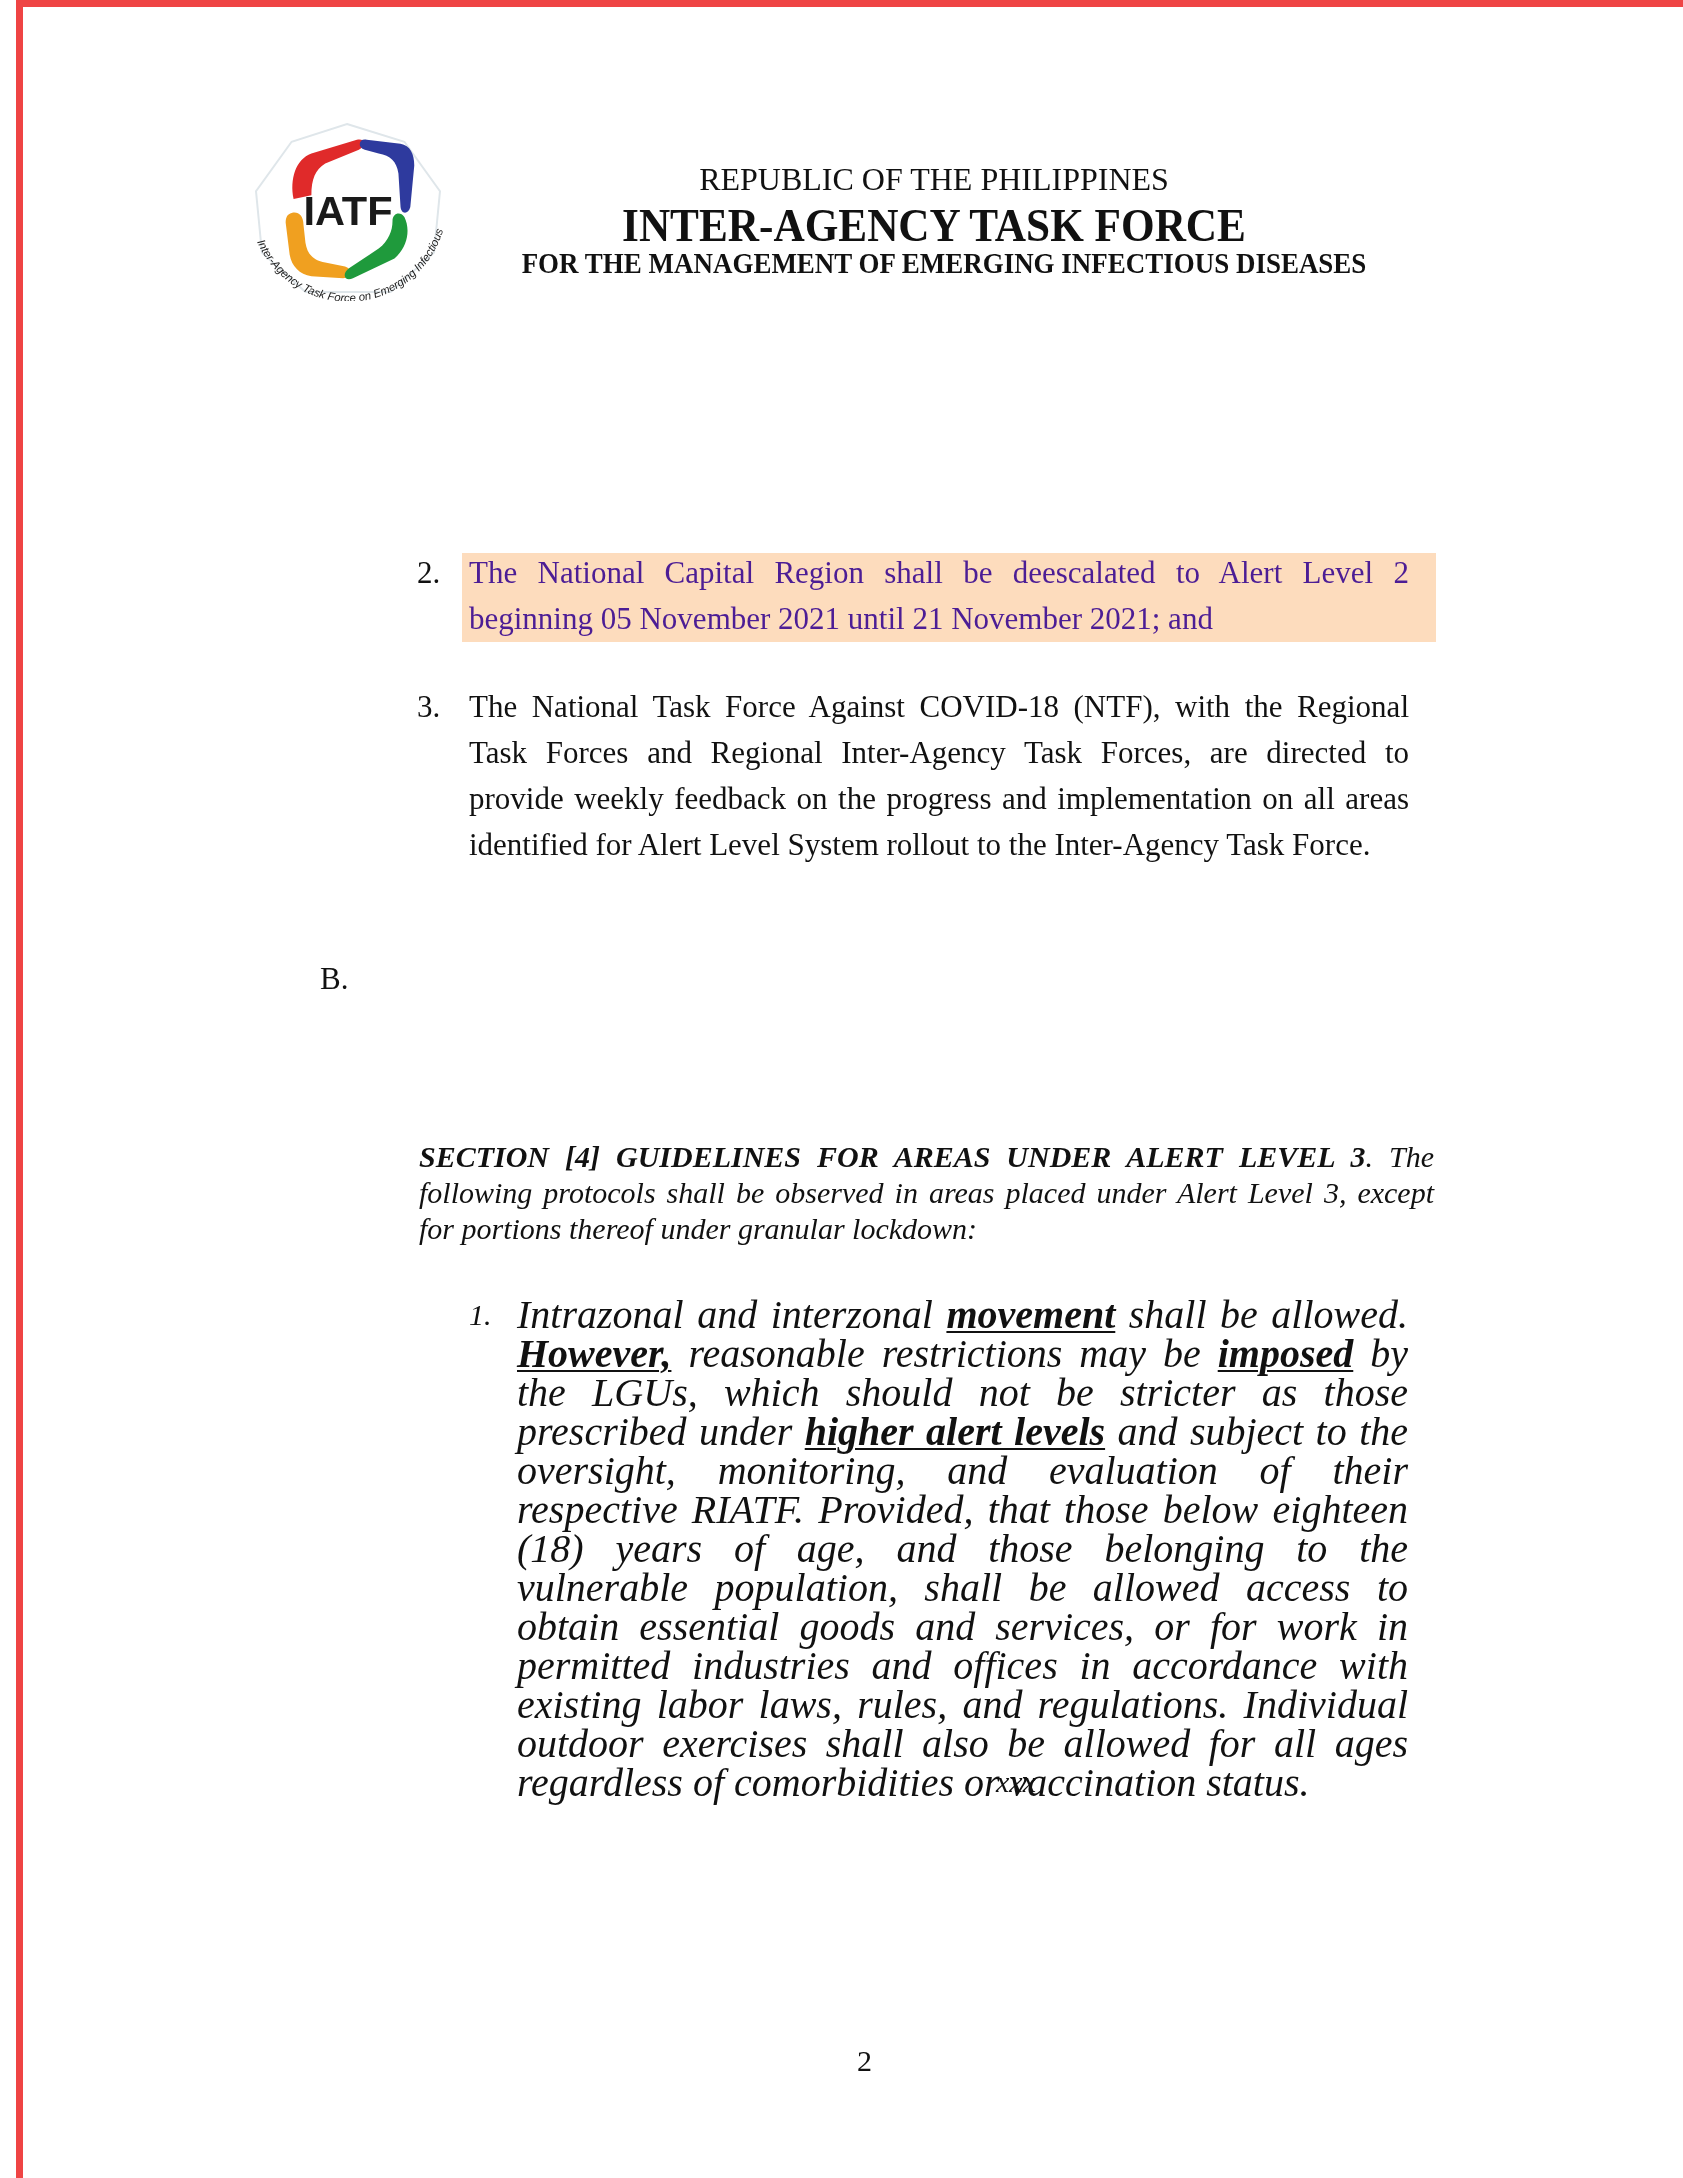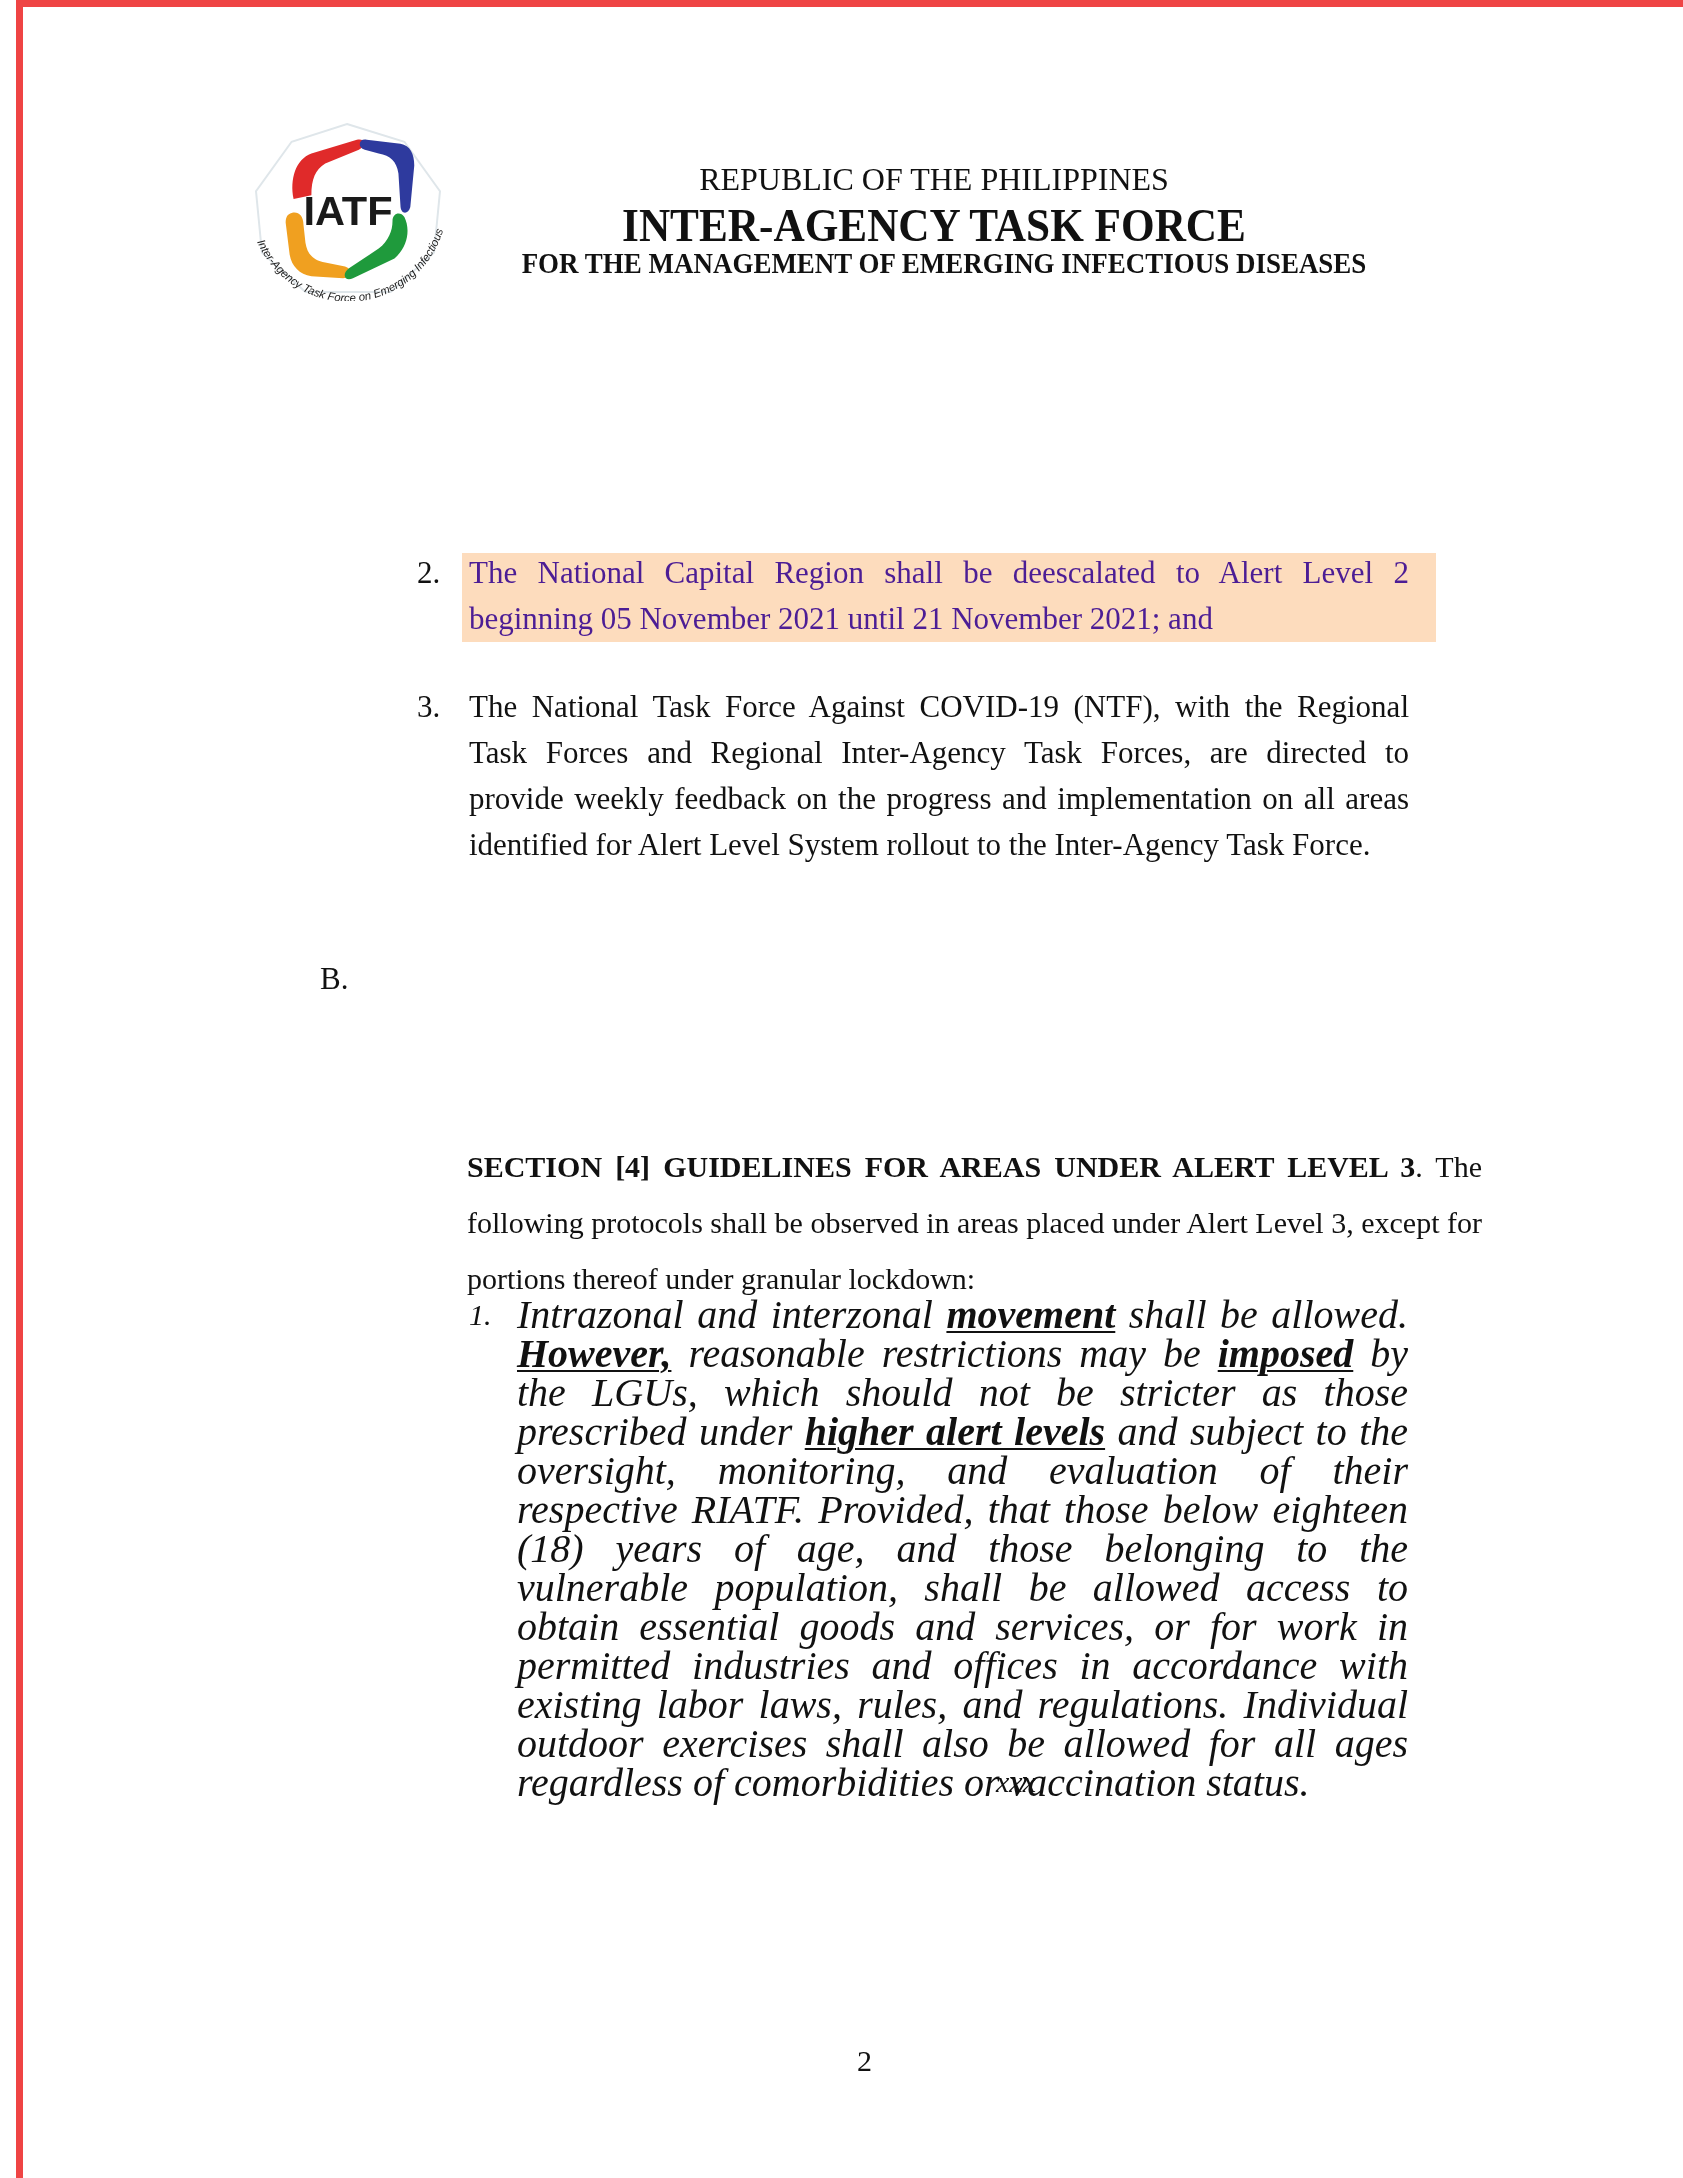--- a/index.html
+++ b/index.html
@@ -21,21 +21,21 @@
   .p1 { left: 446px; top: 359px; width: 940px; }
   .num { font-size: 31px; line-height: 46px; }
   .n2 { left: 394px; top: 543px; }
   .hl { left: 439px; top: 546px; width: 974px; height: 89px; background: #fddcbd; }
   .p2 { left: 446px; top: 543px; width: 940px; color: #6a5233; }
   .n3 { left: 394px; top: 677px; }
   .p3 { left: 446px; top: 677px; width: 940px; }
   .nB { left: 297px; top: 949px; }
   .pB { left: 346px; top: 949px; width: 1089px; }
 
-  .sec { left: 396px; width: 1015px; font-size: 30px; line-height: 56px; text-align: justify; text-align-last: left; margin-left: 48px; }
+  .sec { left: 396px; width: 1015px; font-size: 30px; line-height: 36px; font-style: italic; text-align: justify; text-align-last: left; }
   .sec .h { font-weight: bold; }
   .s4 { top: 1132px; }
   .n1 { left: 446px; top: 1288px; font-size: 30px; line-height: 39px; font-style: italic; }
   .p1i { left: 494px; top: 1288px; width: 891px; font-size: 40px; line-height: 39px; font-style: italic; text-align: justify; text-align-last: left; }
   .p1i b { text-decoration: underline; text-decoration-thickness: 2px; text-underline-offset: 3px; }
   .xxx { left: 815px; top: 1758px; width: 198px; text-align: right; font-size: 30px; font-style: italic; }
   .s5 { top: 1835px; }
   .pnum { left: 792px; top: 2037px; width: 99px; text-align: center; font-size: 30px; }
 </style>
 </head>
@@ -67,21 +67,21 @@
   <div class="abs hdr hdr1">REPUBLIC OF THE PHILIPPINES</div>
   <div class="abs hdr hdr2">INTER-AGENCY TASK FORCE</div>
   <div class="abs hdr hdr3">FOR THE MANAGEMENT OF EMERGING INFECTIOUS DISEASES</div>
 
 
   <div class="abs hl" style="background: rgb(253, 220, 189);"></div>
   <div class="abs num n2">2.</div>
   <div class="abs para p2" style="color: #4c1d95;">The National Capital Region shall be deescalated to Alert Level 2 beginning 05 November 2021 until 21 November 2021; and</div>
 
   <div class="abs num n3">3.</div>
-  <div class="abs para p3">The National Task Force Against COVID-19 (NTF), with the Regional Task Forces and Regional Inter-Agency Task Forces, are directed to provide weekly feedback on the progress and implementation on all areas identified for Alert Level System rollout to the Inter-Agency Task Force.</div>
+  <div class="abs para p3">The National Task Force Against COVID-18 (NTF), with the Regional Task Forces and Regional Inter-Agency Task Forces, are directed to provide weekly feedback on the progress and implementation on all areas identified for Alert Level System rollout to the Inter-Agency Task Force.</div>
 
   <div class="abs num nB">B.</div>
 
   <div class="abs sec s4">
     <span class="h">SECTION [4] GUIDELINES FOR AREAS UNDER ALERT LEVEL 3</span><span>.</span>
     <span>The following protocols shall be observed in areas placed under Alert Level 3, except for portions thereof under granular lockdown:</span>
   </div>
 
   <div class="abs n1">1.</div>
   <div class="abs p1i"><span>Intrazonal and interzonal </span><b>movement</b><span> shall be allowed. </span><b>However,</b><span> reasonable restrictions may be </span><b>imposed</b><span> by the LGUs, which should not be stricter as those prescribed under </span><b>higher alert levels</b><span> and subject to the oversight, monitoring, and evaluation of their respective RIATF. Provided, that those below eighteen (18) years of age, and those belonging to the vulnerable population, shall be allowed access to obtain essential goods and services, or for work in permitted industries and offices in accordance with existing labor laws, rules, and regulations. Individual outdoor exercises shall also be allowed for all ages regardless of comorbidities or vaccination status.</span></div>

